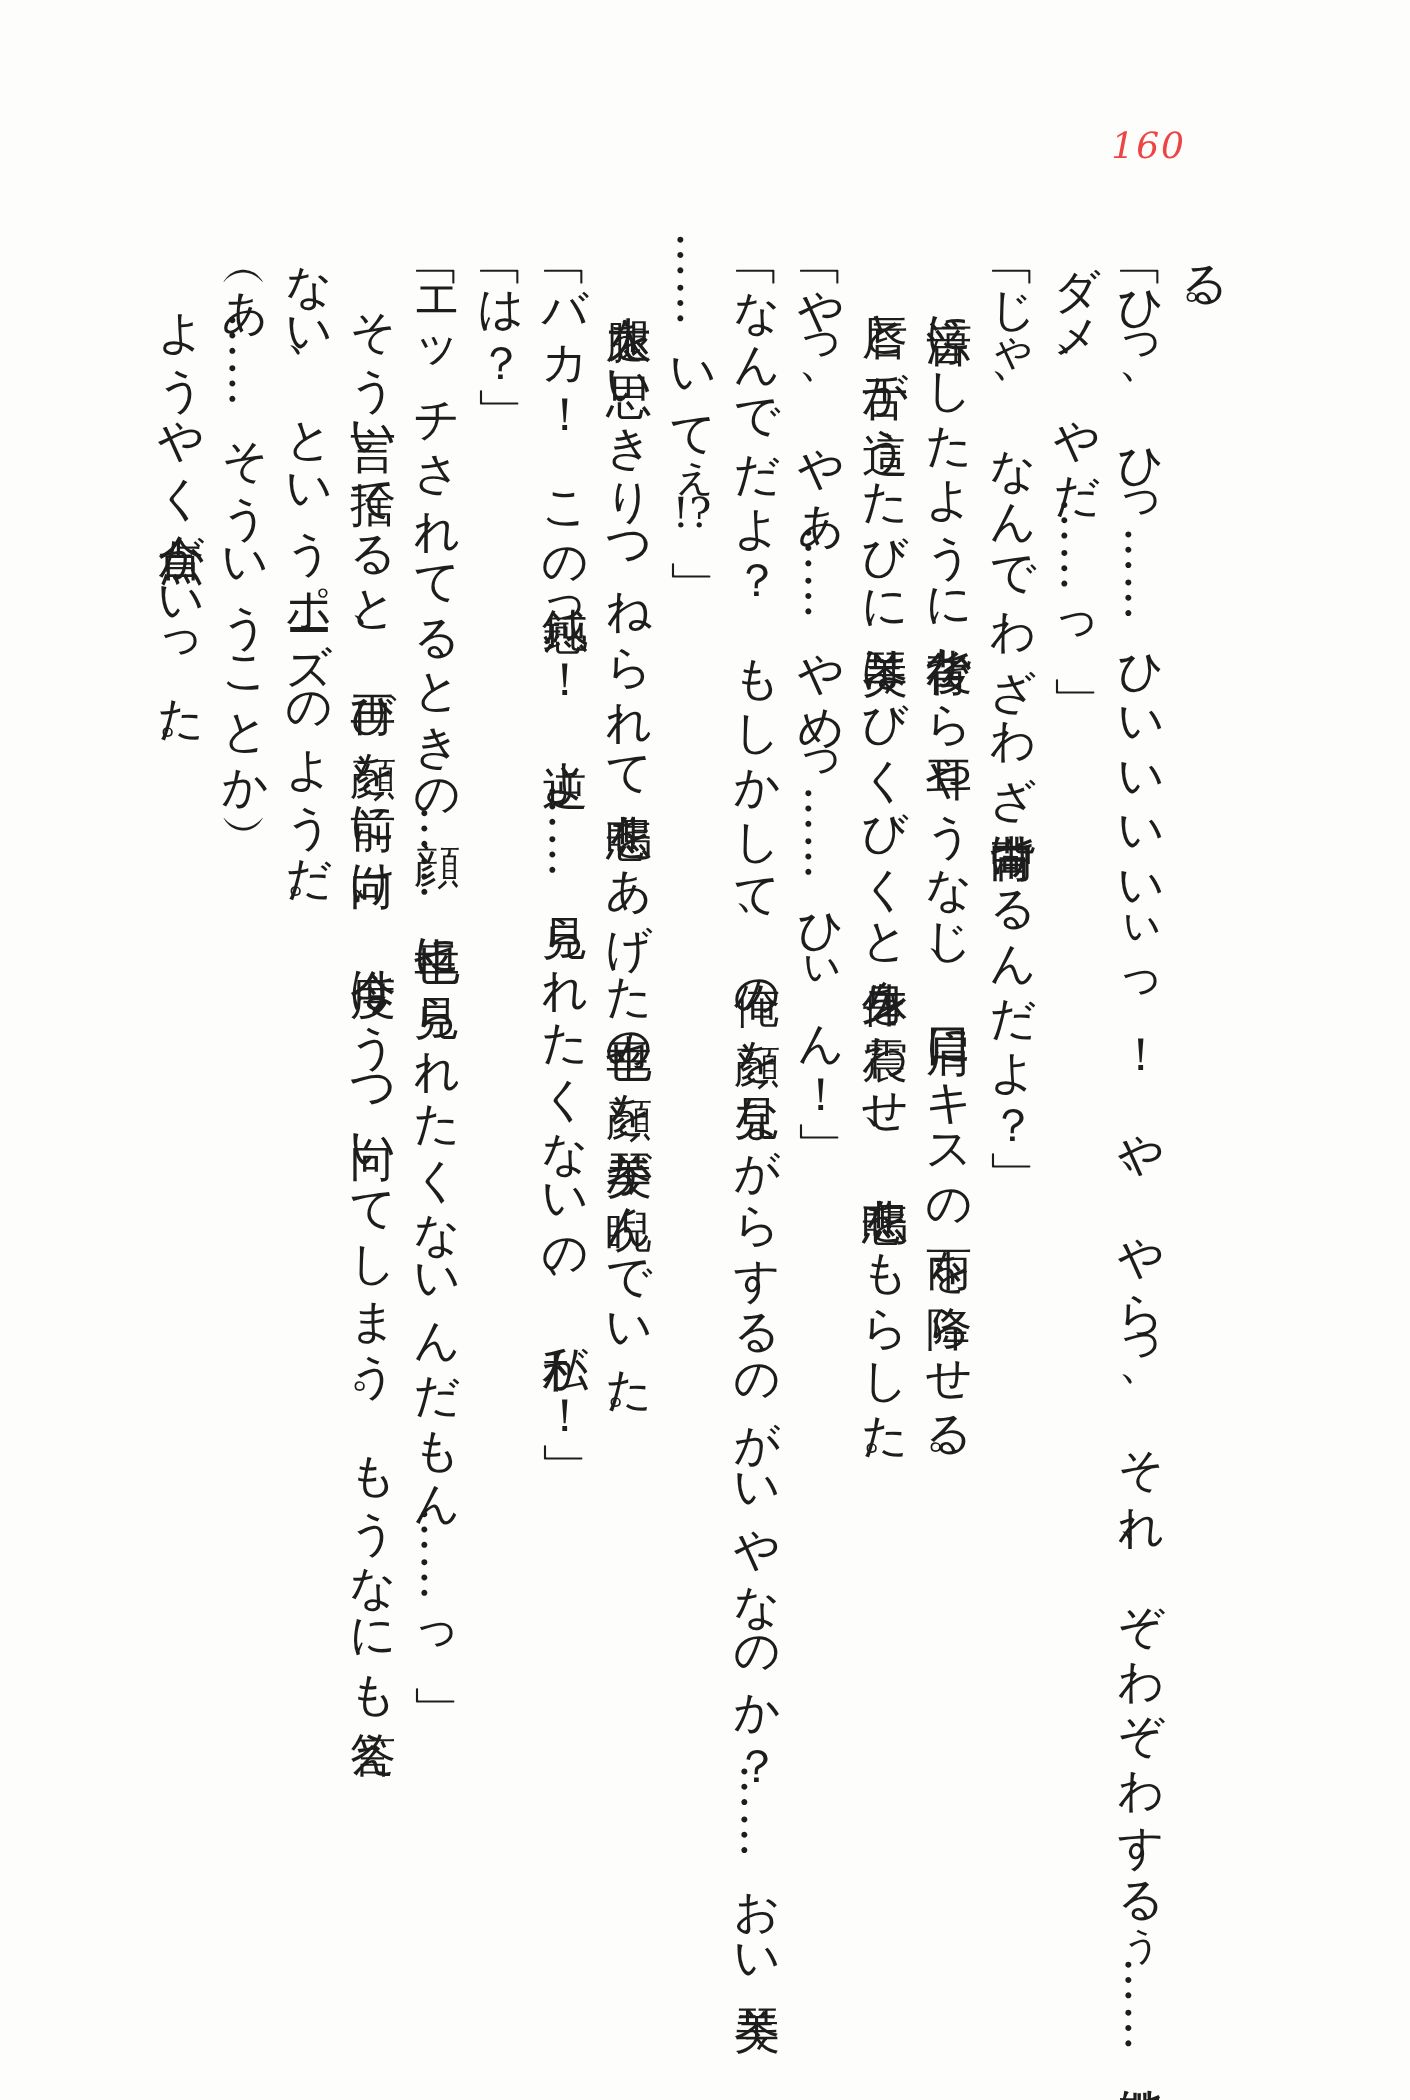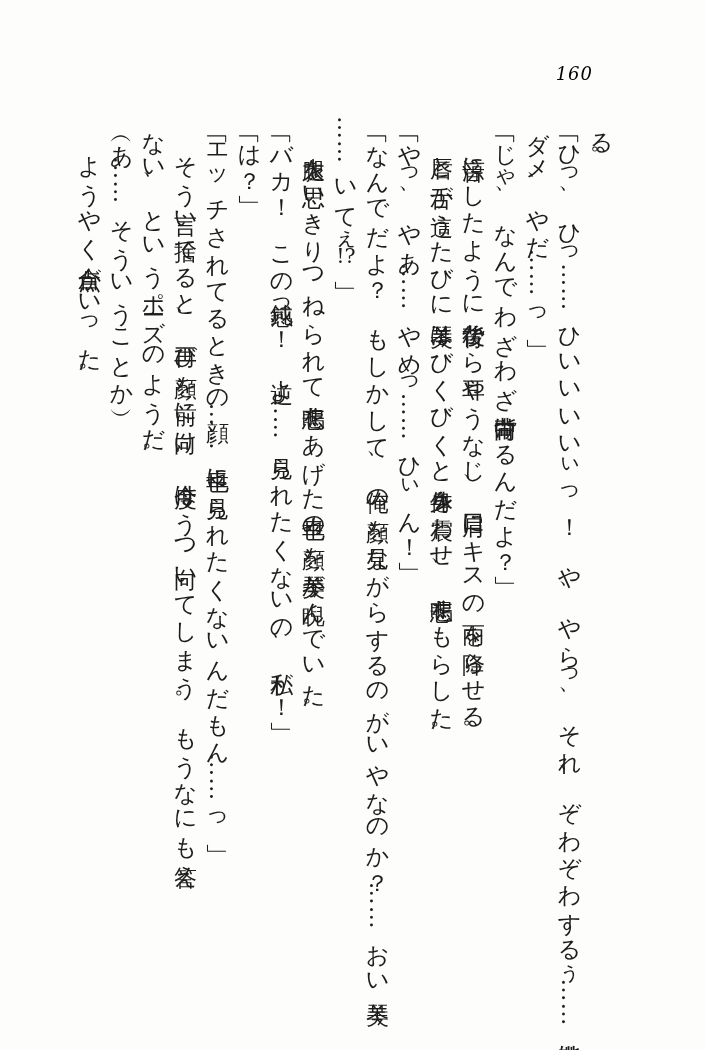--- a/index.html
+++ b/index.html
@@ -18,21 +18,21 @@
     position: absolute;
     inset: 0;
     background: #fdfdfb;
   }
   .page-number {
     position: absolute;
     top: 63px;
     right: 112px;
     font-size: 18px;
     font-style: italic;
-    color: #000000;
+    color: #ef4444;
     letter-spacing: 1px;
     font-family: "DejaVu Serif", "Liberation Serif", serif;
   }
   .vtext {
     position: absolute;
     top: 116px;
     right: 87px;
     height: 928px;
     writing-mode: vertical-rl;
     text-orientation: mixed;

